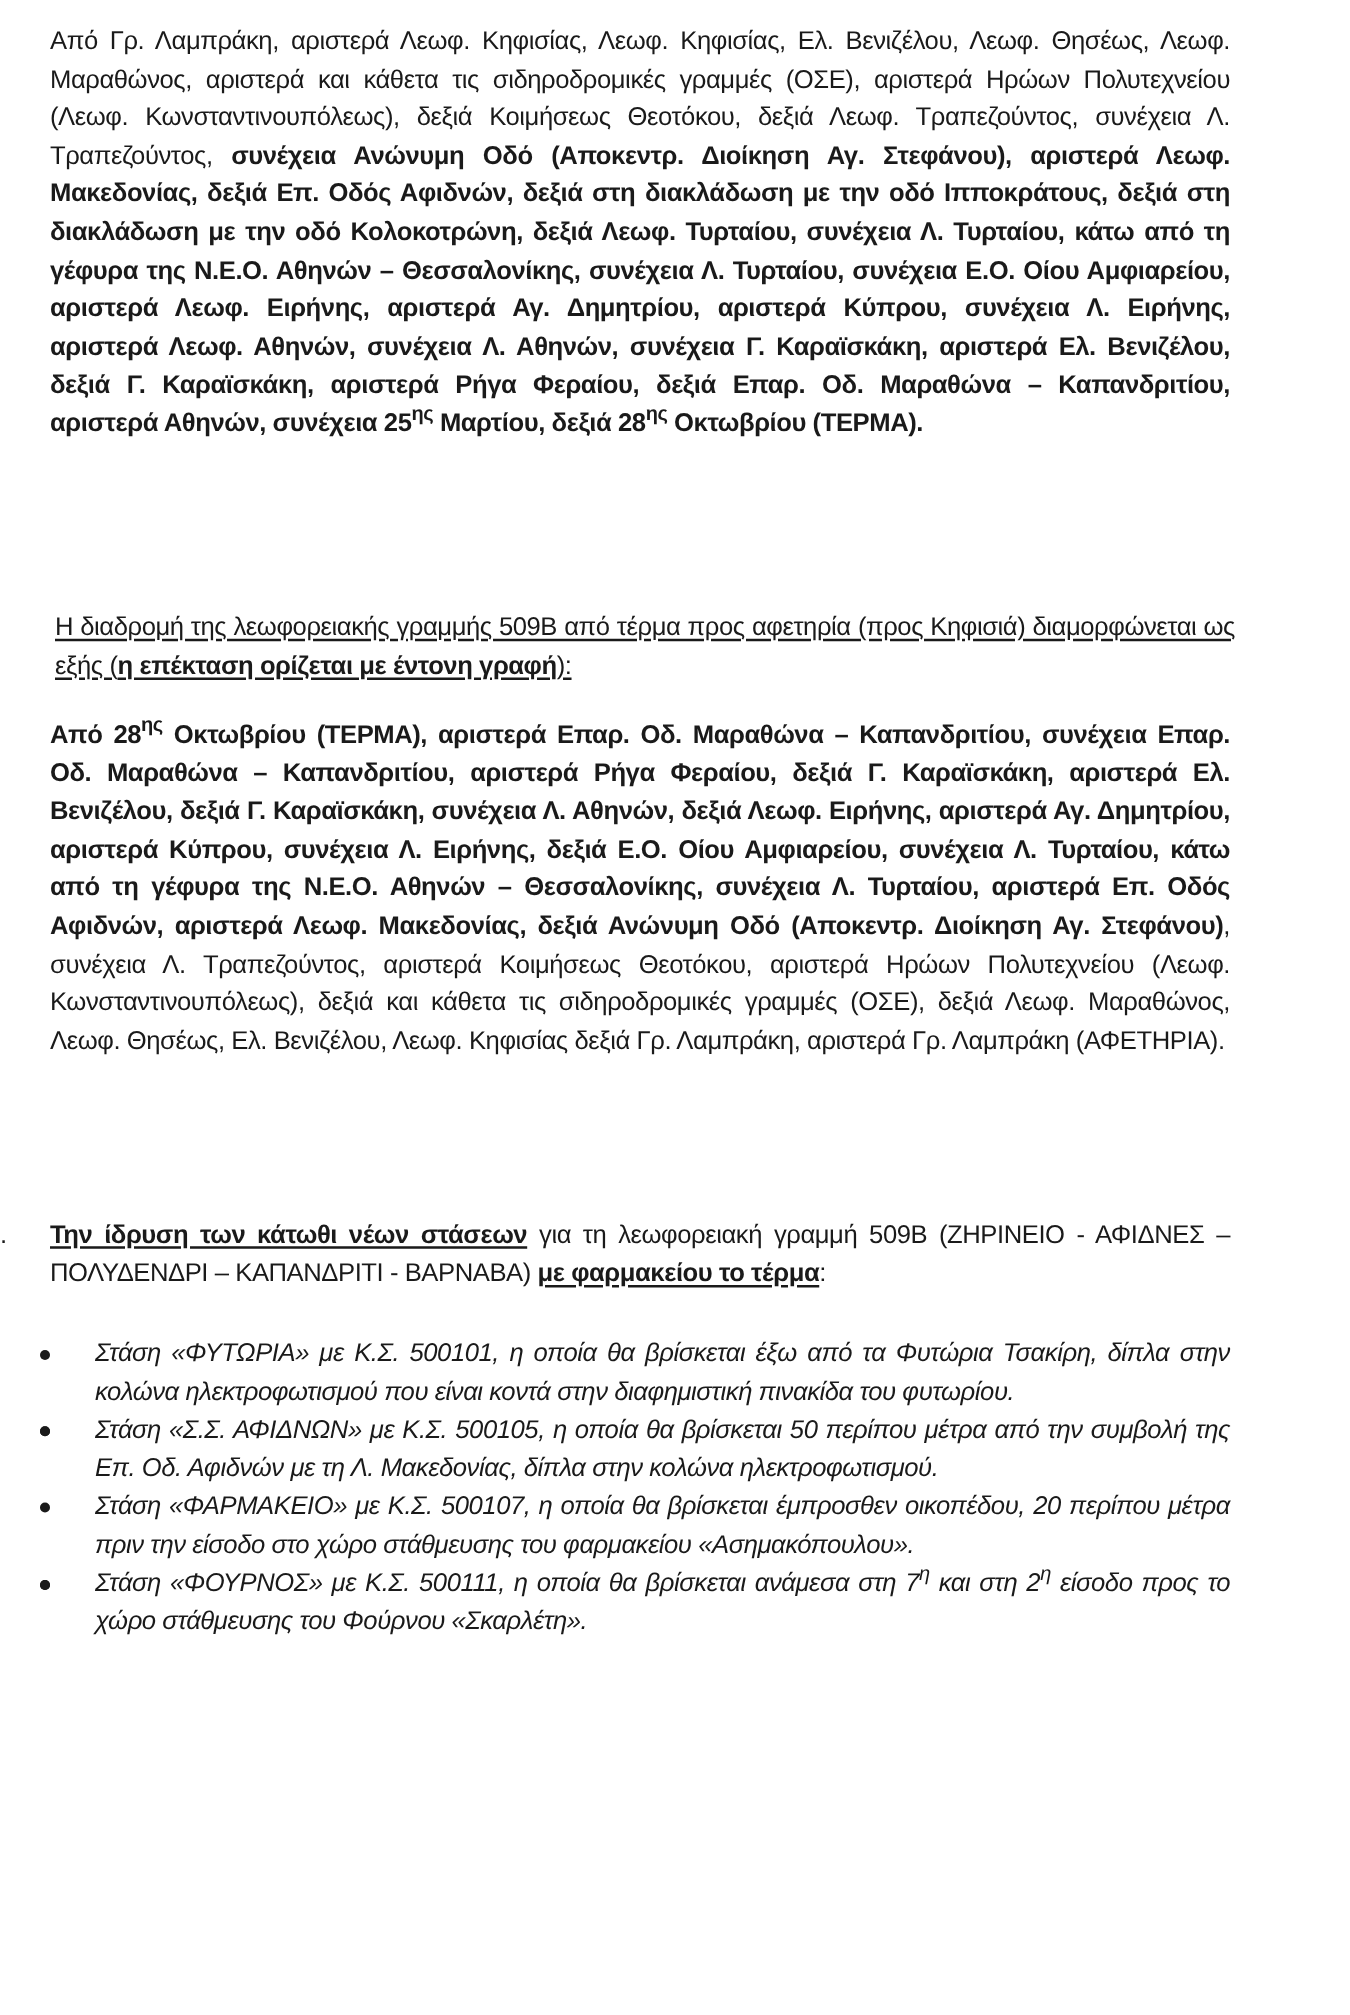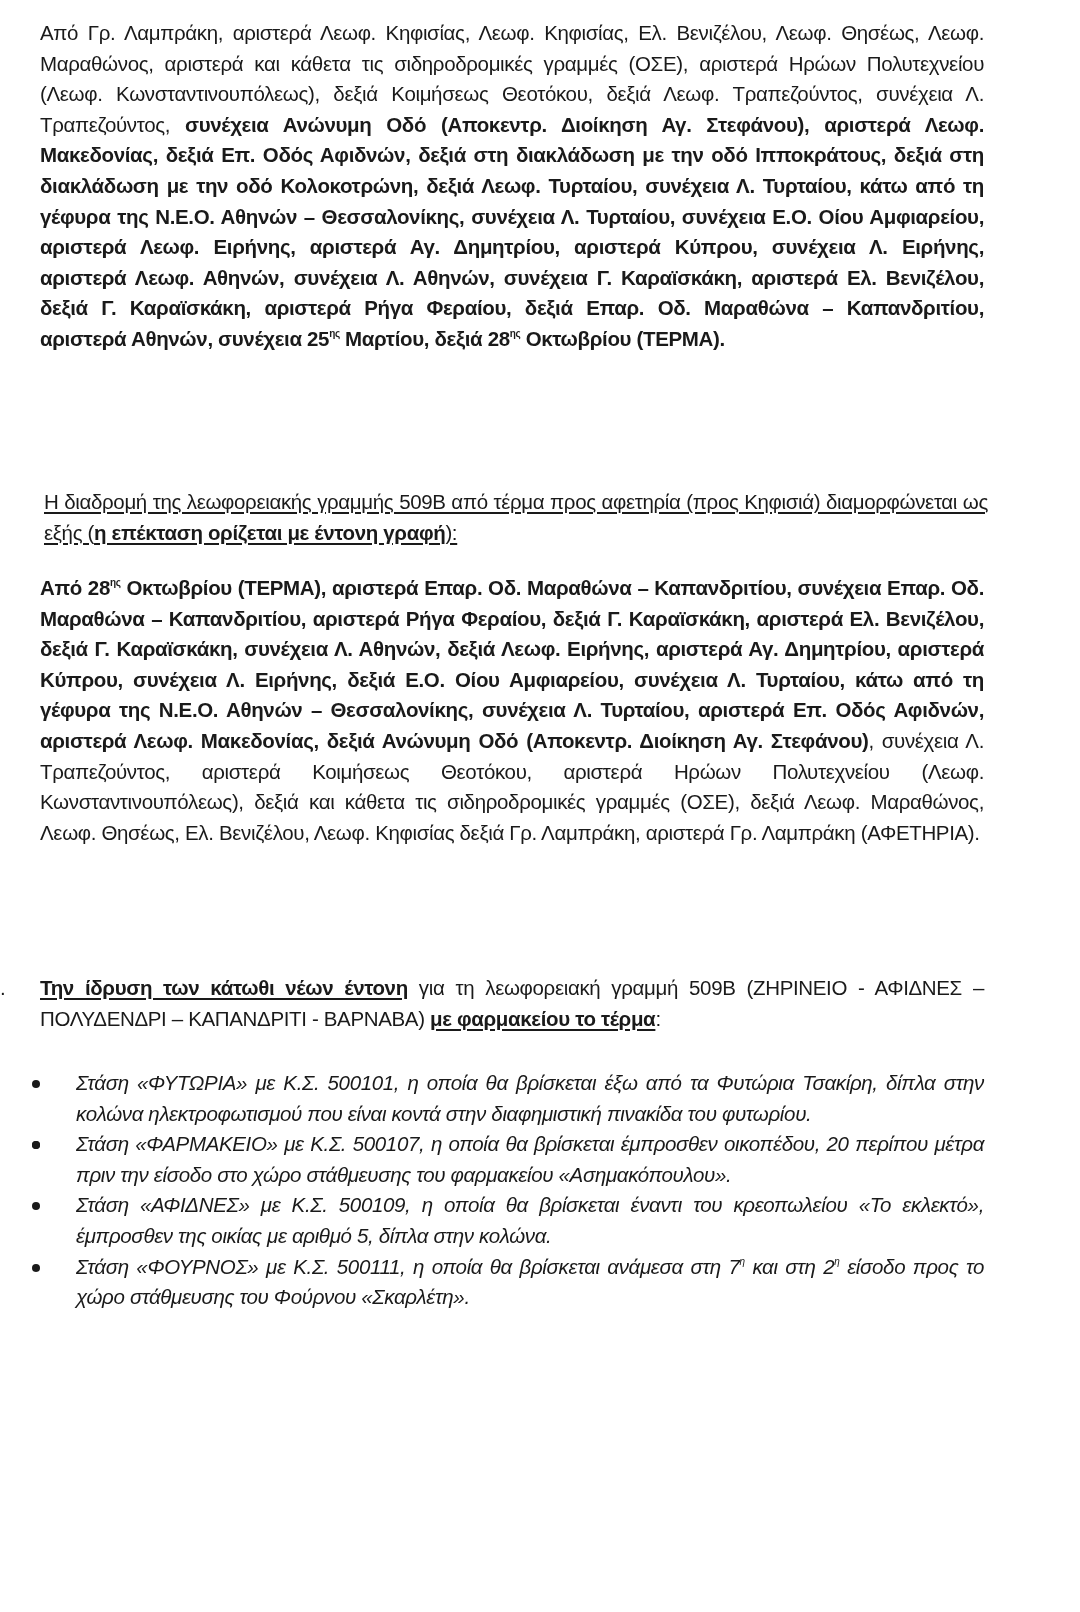--- a/index.html
+++ b/index.html
@@ -10,21 +10,21 @@
   }
   .page { position: absolute; left: 0; top: 0; width: 1080px; height: 1612px; }
   .para {
     position: absolute; left: 40px; width: 944px;
     font-size: 20.5px; line-height: 30.6px;
     text-align: justify; letter-spacing: -0.35px;
     font-stretch: condensed;
   }
   .b { font-weight: bold; }
   .u { text-decoration: underline; text-underline-offset: 3px; }
-  sup { font-size: 10px; line-height: 0; vertical-align: 9px; }
+  sup { font-size: 16px; line-height: 0; vertical-align: 9px; }
   .numeral {
     position: absolute; left: 0px; font-size: 20.5px; line-height: 30.6px;
   }
   .bullets { position: absolute; left: 0; width: 1080px; }
   .bullet-item { position: relative; margin: 0; font-style: italic; }
   .bullet-dot {
     position: absolute; left: 32px; top: 12px; width: 8px; height: 8px;
     border-radius: 50%; background: #1a1a1a;
   }
   .bullet-text {
@@ -37,37 +37,40 @@
 
 <div class="page">
 
   <p class="para" style="top:18px; margin:0;"><span>Από Γρ. Λαμπράκη, αριστερά Λεωφ. Κηφισίας, Λεωφ. Κηφισίας, Ελ. Βενιζέλου, Λεωφ. Θησέως, Λεωφ. Μαραθώνος, αριστερά και κάθετα τις σιδηροδρομικές γραμμές (ΟΣΕ), αριστερά Ηρώων Πολυτεχνείου (Λεωφ. Κωνσταντινουπόλεως), δεξιά Κοιμήσεως Θεοτόκου, δεξιά Λεωφ. Τραπεζούντος, συνέχεια Λ. Τραπεζούντος, </span><span class="b"><span>συνέχεια Ανώνυμη Οδό (Αποκεντρ. Διοίκηση Αγ. Στεφάνου), αριστερά Λεωφ. Μακεδονίας, δεξιά Επ. Οδός Αφιδνών, δεξιά στη διακλάδωση με την οδό Ιπποκράτους, δεξιά στη διακλάδωση με την οδό Κολοκοτρώνη, δεξιά Λεωφ. Τυρταίου, συνέχεια Λ. Τυρταίου, κάτω από τη γέφυρα της Ν.Ε.Ο. Αθηνών – Θεσσαλονίκης, συνέχεια Λ. Τυρταίου, συνέχεια Ε.Ο. Οίου Αμφιαρείου, αριστερά Λεωφ. Ειρήνης, αριστερά Αγ. Δημητρίου, αριστερά Κύπρου, συνέχεια Λ. Ειρήνης, αριστερά Λεωφ. Αθηνών, συνέχεια Λ. Αθηνών, συνέχεια Γ. Καραϊσκάκη, αριστερά Ελ. Βενιζέλου, δεξιά Γ. Καραϊσκάκη, αριστερά Ρήγα Φεραίου, δεξιά Επαρ. Οδ. Μαραθώνα – Καπανδριτίου, αριστερά Αθηνών, συνέχεια 25</span><sup>ης</sup><span> Μαρτίου, δεξιά 28</span><sup>ης</sup><span> Οκτωβρίου (ΤΕΡΜΑ).</span></span></p>
 
   <p class="para u" style="top:483px; margin:4px;"><span>Η διαδρομή της λεωφορειακής γραμμής 509Β από τέρμα προς αφετηρία (προς Κηφισιά) διαμορφώνεται ως εξής (</span><span class="b">η επέκταση ορίζεται με έντονη γραφή</span><span>):</span></p>
 
   <p class="para" style="top:573px; margin:0;"><span class="b"><span>Από 28</span><sup>ης</sup><span> Οκτωβρίου (ΤΕΡΜΑ), αριστερά Επαρ. Οδ. Μαραθώνα – Καπανδριτίου, συνέχεια Επαρ. Οδ. Μαραθώνα – Καπανδριτίου, αριστερά Ρήγα Φεραίου, δεξιά Γ. Καραϊσκάκη, αριστερά Ελ. Βενιζέλου, δεξιά Γ. Καραϊσκάκη, συνέχεια Λ. Αθηνών, δεξιά Λεωφ. Ειρήνης, αριστερά Αγ. Δημητρίου, αριστερά Κύπρου, συνέχεια Λ. Ειρήνης, δεξιά Ε.Ο. Οίου Αμφιαρείου, συνέχεια Λ. Τυρταίου, κάτω από τη γέφυρα της Ν.Ε.Ο. Αθηνών – Θεσσαλονίκης, συνέχεια Λ. Τυρταίου, αριστερά Επ. Οδός Αφιδνών, αριστερά Λεωφ. Μακεδονίας, δεξιά Ανώνυμη Οδό (Αποκεντρ. Διοίκηση Αγ. Στεφάνου)</span></span><span>, συνέχεια Λ. Τραπεζούντος, αριστερά Κοιμήσεως Θεοτόκου, αριστερά Ηρώων Πολυτεχνείου (Λεωφ. Κωνσταντινουπόλεως), δεξιά  και κάθετα τις σιδηροδρομικές γραμμές (ΟΣΕ), δεξιά Λεωφ. Μαραθώνος, Λεωφ. Θησέως, Ελ. Βενιζέλου, Λεωφ. Κηφισίας δεξιά Γρ. Λαμπράκη, αριστερά Γρ. Λαμπράκη (ΑΦΕΤΗΡΙΑ).</span></p>
 
   <span class="numeral" style="top:973px;">.</span>
-  <p class="para" style="top:973px; margin:0;"><span class="b u">Την ίδρυση των κάτωθι νέων έντονη</span><span> για τη λεωφορειακή γραμμή 509Β (ΖΗΡΙΝΕΙΟ - ΑΦΙΔΝΕΣ – ΠΟΛΥΔΕΝΔΡΙ – ΚΑΠΑΝΔΡΙΤΙ - ΒΑΡΝΑΒΑ) </span><span class="b u">με φαρμακείου το τέρμα</span><span>:</span></p>
+  <p class="para" style="top:973px; margin:0;"><span class="b u">Την ίδρυση των κάτωθι νέων στάσεων</span><span> για τη λεωφορειακή γραμμή 509Β (ΖΗΡΙΝΕΙΟ - ΑΦΙΔΝΕΣ – ΠΟΛΥΔΕΝΔΡΙ – ΚΑΠΑΝΔΡΙΤΙ - ΒΑΡΝΑΒΑ) </span><span class="b u">με φαρμακείου το τέρμα</span><span>:</span></p>
 
   <div class="bullets" style="top:1068px;">
     <div class="bullet-item">
       <span class="bullet-dot"></span>
       <div class="bullet-text">Στάση «ΦΥΤΩΡΙΑ» με Κ.Σ. 500101, η οποία θα βρίσκεται έξω από τα Φυτώρια Τσακίρη, δίπλα στην κολώνα ηλεκτροφωτισμού που είναι κοντά στην διαφημιστική πινακίδα του φυτωρίου.</div>
     </div>
     <div class="bullet-item">
       <span class="bullet-dot"></span>
     </div>
     <div class="bullet-item">
       <span class="bullet-dot"></span>
+      <div class="bullet-text">Στάση «Σ.Σ. ΑΦΙΔΝΩΝ» με Κ.Σ. 500105, η οποία θα βρίσκεται 50 περίπου μέτρα από την συμβολή της Επ. Οδ. Αφιδνών με τη Λ. Μακεδονίας, δίπλα στην κολώνα ηλεκτροφωτισμού.</div>
+    </div>
+    <div class="bullet-item">
+      <span class="bullet-dot"></span>
       <div class="bullet-text">Στάση «ΦΑΡΜΑΚΕΙΟ» με Κ.Σ. 500107, η οποία θα βρίσκεται έμπροσθεν οικοπέδου, 20 περίπου μέτρα πριν την είσοδο στο χώρο στάθμευσης του φαρμακείου «Ασημακόπουλου».</div>
     </div>
     <div class="bullet-item">
       <span class="bullet-dot"></span>
-      <div class="bullet-text">Στάση «ΑΦΙΔΝΕΣ» με Κ.Σ. 500109, η οποία θα βρίσκεται έναντι του κρεοπωλείου «Το εκλεκτό», έμπροσθεν της οικίας με αριθμό 5, δίπλα στην κολώνα.</div>
     </div>
     <div class="bullet-item">
       <span class="bullet-dot"></span>
       <div class="bullet-text"><span>Στάση «ΦΟΥΡΝΟΣ» με Κ.Σ. 500111, η οποία θα βρίσκεται ανάμεσα στη 7</span><sup>η</sup><span> και στη 2</span><sup>η</sup><span> είσοδο προς το χώρο στάθμευσης του Φούρνου «Σκαρλέτη».</span></div>
     </div>
   </div>
 
 </div>
 
 </body></html>

